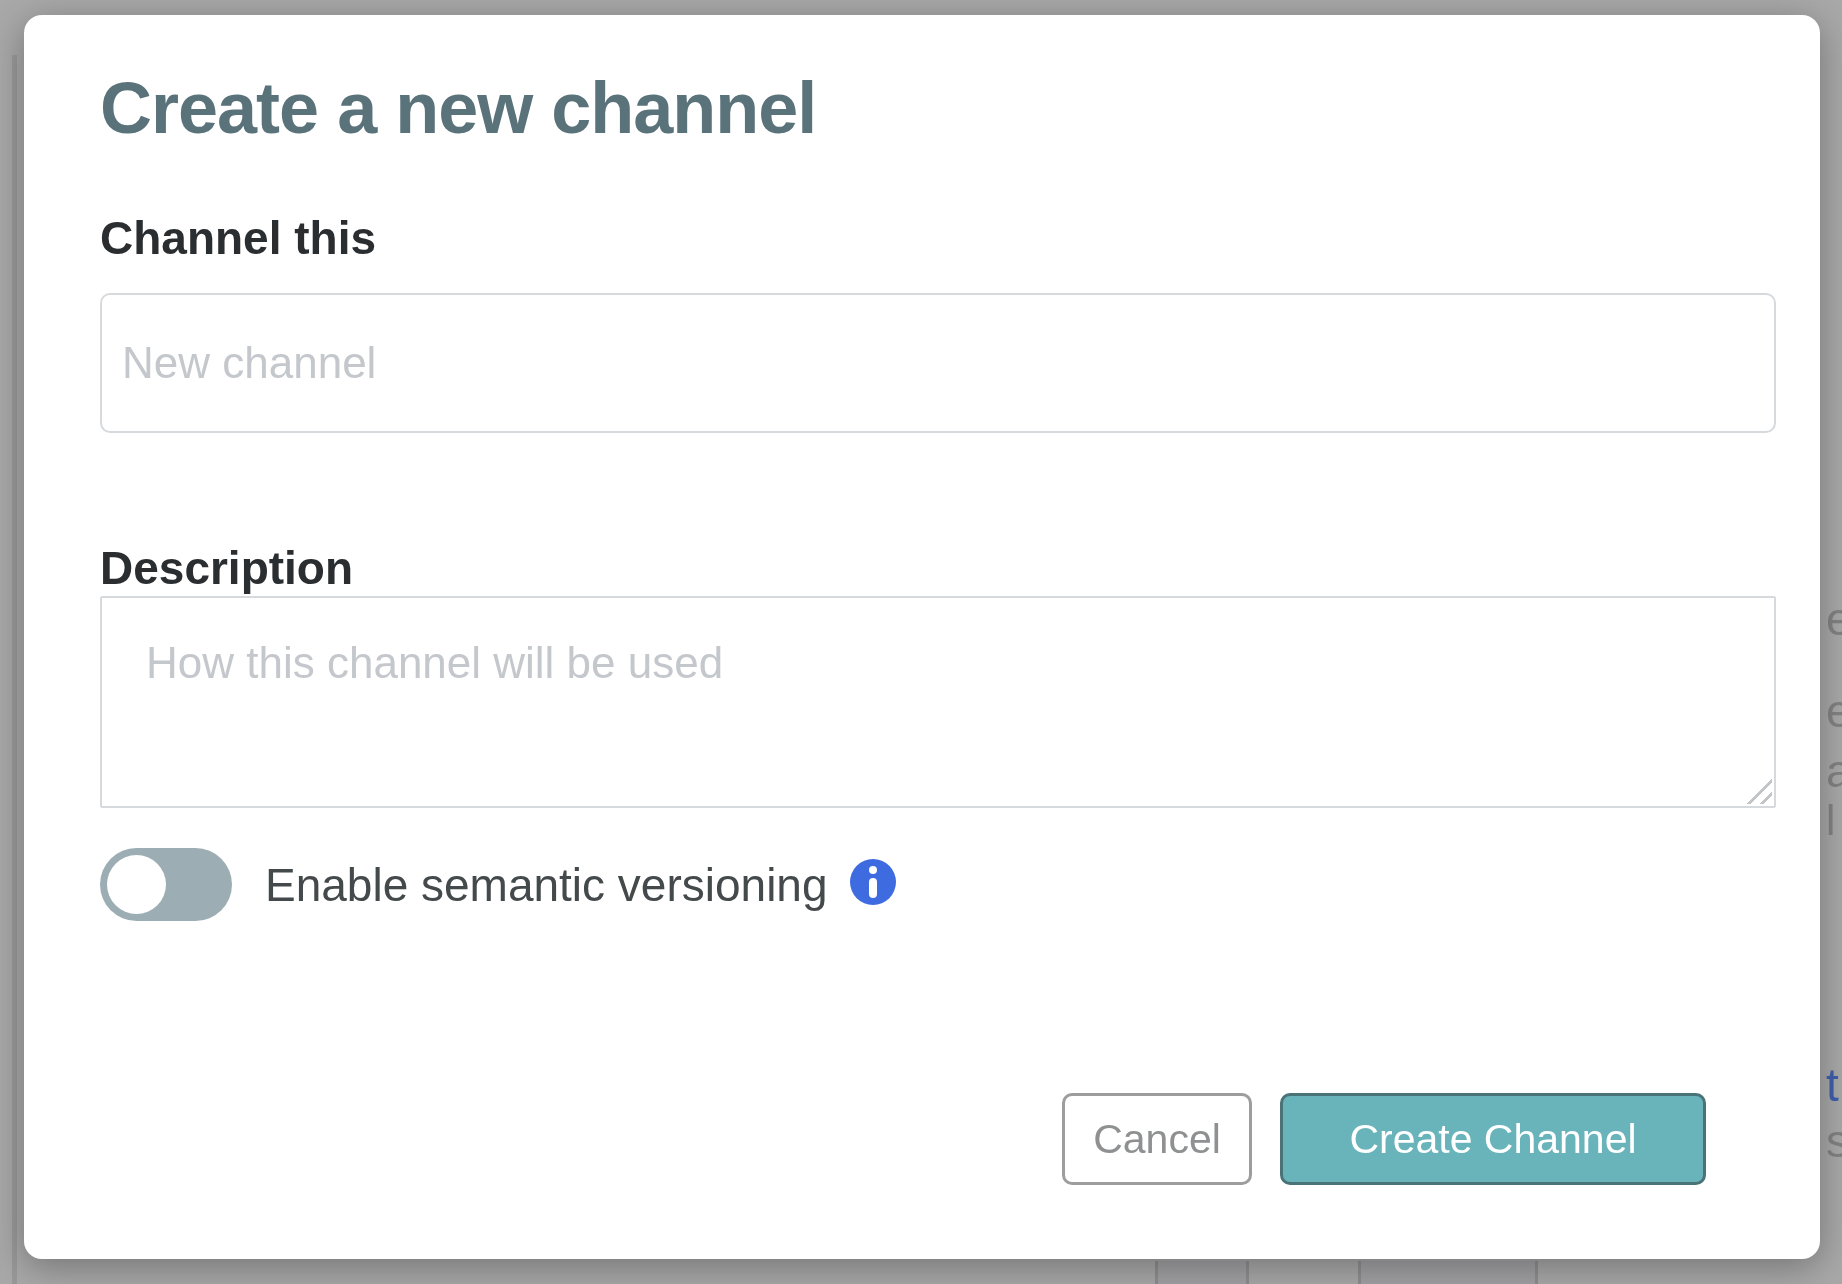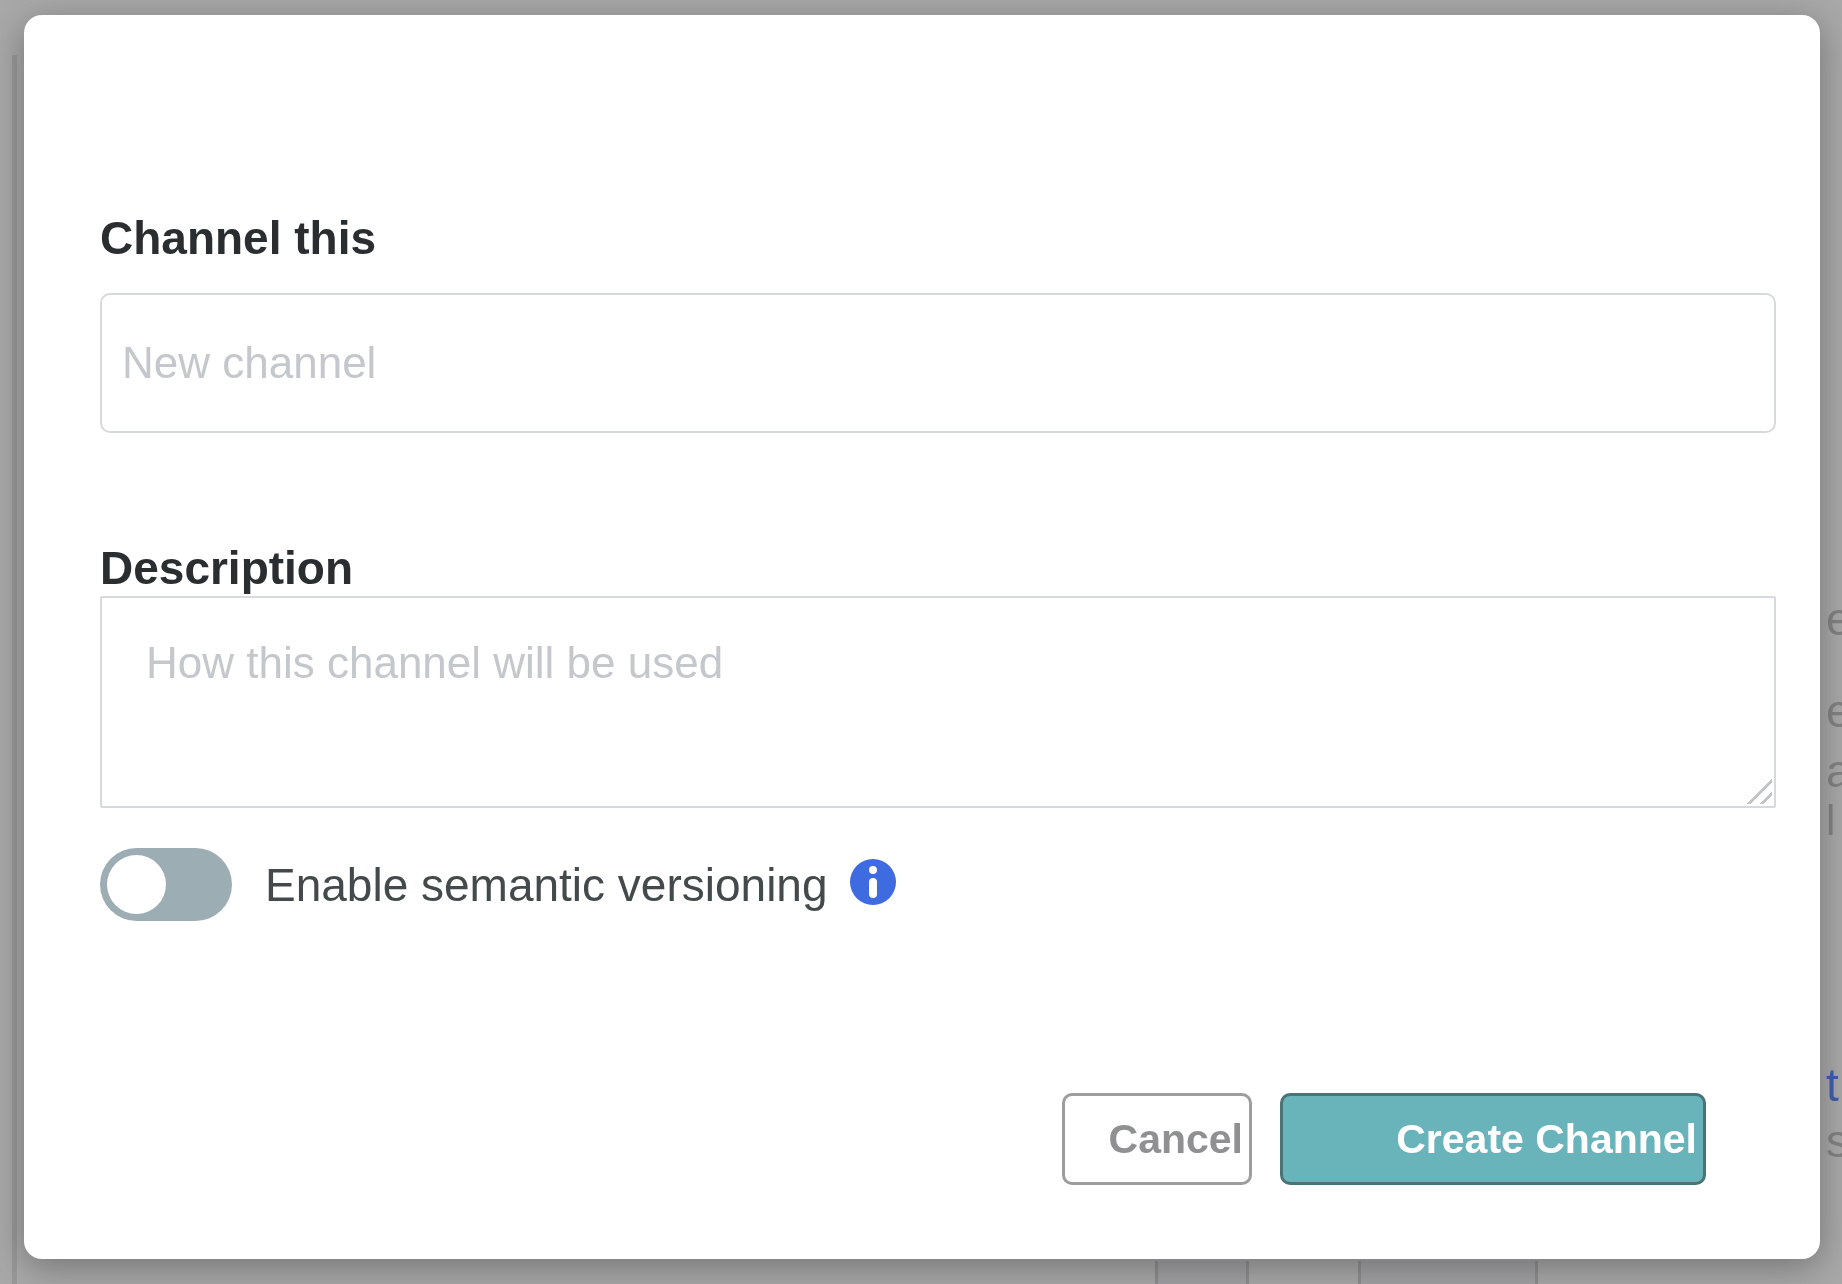--- a/index.html
+++ b/index.html
@@ -72,21 +72,21 @@
     position:relative;flex:none;width:46px;height:46px;margin-left:22px;margin-top:-6px;
     border-radius:50%;background:#3e6be0;cursor:pointer;display:inline-block;
   }
   .i-dot{position:absolute;left:19px;top:7px;width:8px;height:8px;border-radius:50%;background:#fff;}
   .i-stem{position:absolute;left:19px;top:19px;width:8px;height:20px;border-radius:4px;background:#fff;}
 
   
   .btn{
     position:absolute;top:1078px;height:92px;border-radius:10px;
     font-family:"Liberation Sans","DejaVu Sans",sans-serif;
-    font-size:41px;font-weight:bold;cursor:pointer;text-align:right;
+    font-size:41px;font-weight:normal;cursor:pointer;
   }
   .cancel{
     left:1038px;width:190px;background:#ffffff;
     border:3px solid #9d9d9d;color:#8f9091;
   }
   .create{
     left:1256px;width:426px;background:#68b4ba;
     border:3px solid #4a7378;color:#ffffff;
   }
 </style>
@@ -100,20 +100,21 @@
   <span class="frag f1">e</span>
   <span class="frag f2">a</span>
   <span class="frag f3">l</span>
   <span class="frag f4">t</span>
   <span class="frag f5">s</span>
   <div class="bg-block b0"></div>
   <div class="bg-block b1"></div>
 
   <div class="modal">
 
+    <h1 class="title">Create a new channel</h1>
 
     <label class="field-label l1">Channel this</label>
     <input class="text-input" type="text" placeholder="New channel" style="">
 
     <label class="field-label l2">Description</label>
     <textarea class="text-area" placeholder="How this channel will be used" style=""></textarea>
     <div class="resize-handle"></div>
 
     <div class="toggle-row r1">
       <div class="toggle">

